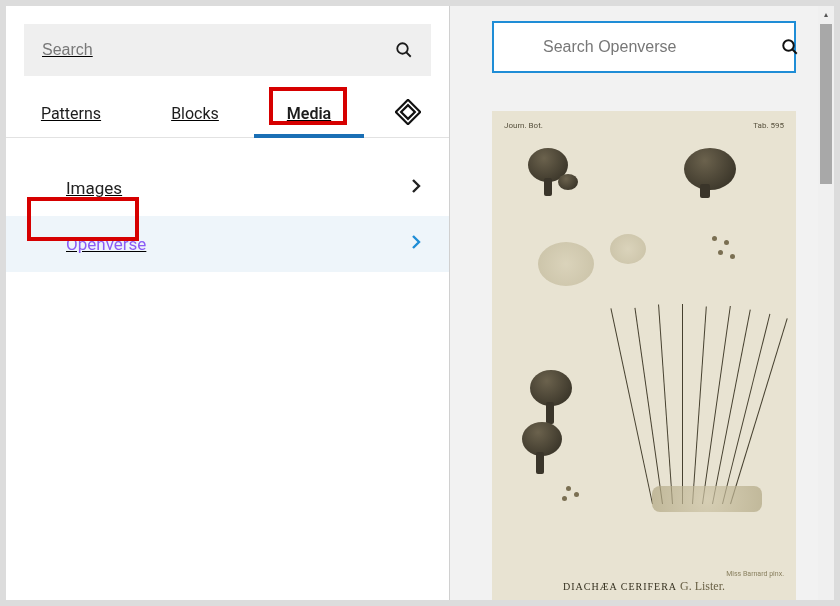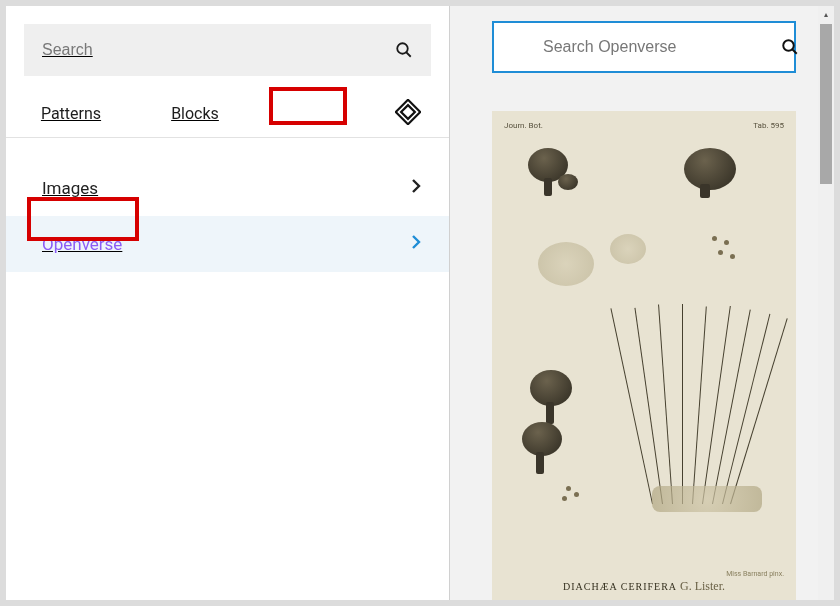--- a/index.html
+++ b/index.html
@@ -128,21 +128,21 @@
     padding: 0 28px 0 36px;
     font-size: 17px;
     color: #222;
     cursor: pointer;
     position: relative;
   }
   .list-item.selected {
     background: #eef5fa;
     color: #8b5cf6;
   }
-  .list-item .label { flex:1; }
+  .list-item .label { flex:1;margin-left:24px; }
   .chev { width: 10px; height: 16px; }
   .ov-highlight {
     position: absolute;
     border: 4px solid #d60000;
     pointer-events: none;
   }
 
   
   .ov-search-wrap {
     position: absolute;
@@ -230,20 +230,24 @@
             <circle cx="10" cy="10" r="7"></circle>
               <line x1="15" y1="15" x2="21" y2="21"></line>
           </svg>
         </span>
       </div>
 
       <div class="tabs-row" style="position:relative;">
         <div class="tabs-set">
           <div class="tab tab-patterns">Patterns</div>
           <div class="tab tab-blocks">Blocks</div>
+          <div class="tab tab-media">
+            <span>Media</span>
+            <span class="tab-media-underline"></span>
+          </div>
         </div>
         <div class="explore-btn">
           <svg class="explore-svg" viewBox="0 0 24 24" fill="none" stroke="#111" stroke-width="2">
             <rect x="4" y="4" width="16" height="16" transform="rotate(45 12 12)"></rect>
             <rect x="7.5" y="7.5" width="9" height="9" transform="rotate(45 12 12)"></rect>
           </svg>
         </div>
         <div class="media-highlight" style="left:263px; top:11px; width:78px; height:38px;"></div>
       </div>
 

